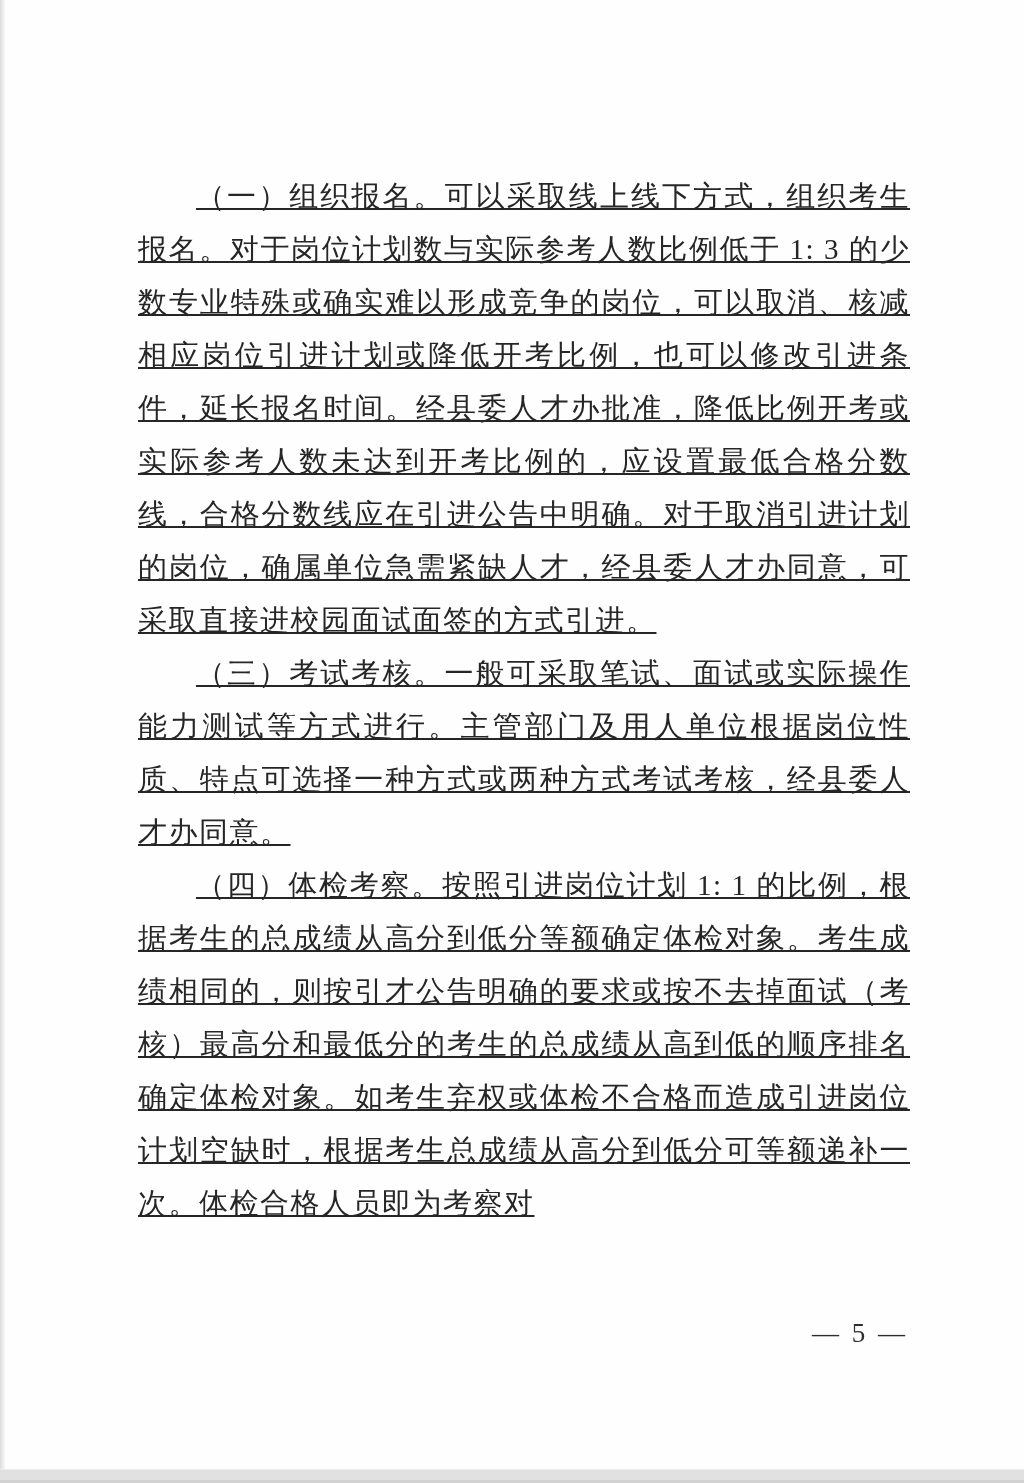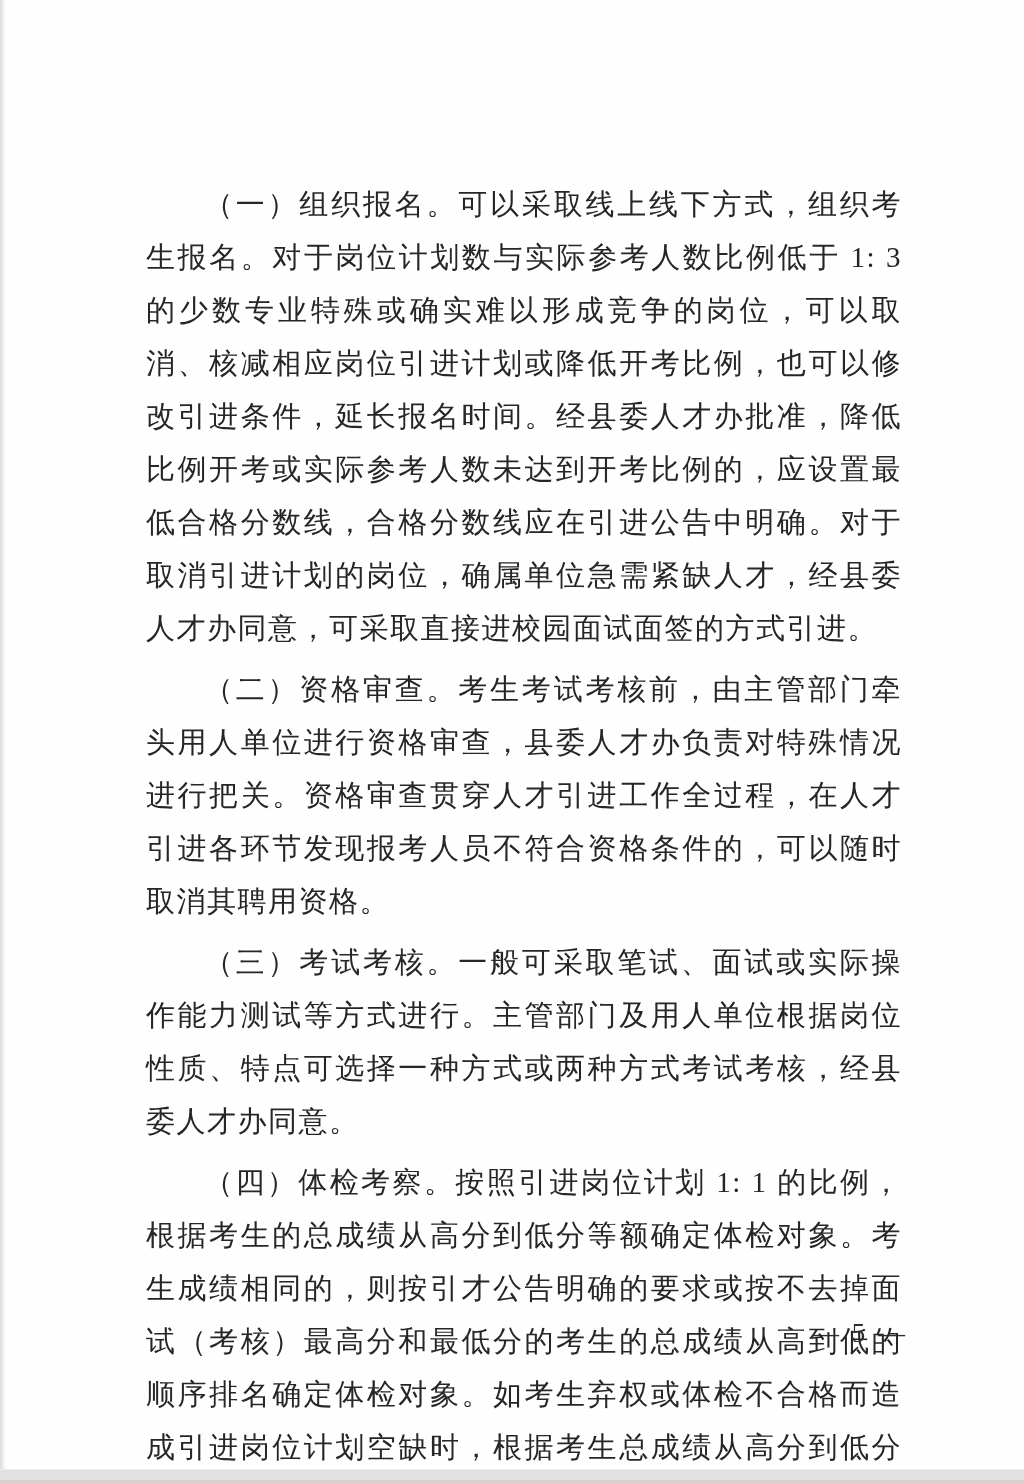--- a/index.html
+++ b/index.html
@@ -39,43 +39,43 @@
     left: 138px;
     top: 170px;
     width: 772px;
     color: #262626;
     font-size: 29px;
     line-height: 53px;
     letter-spacing: 1.5px;
     text-align: justify;
   }
   .para {
-    margin: 8px;
+    margin: 0;
     padding: 0;
     text-indent: 2em;
+    text-decoration: underline;
   }
   .page-number {
     position: absolute;
     right: 116px;
     top: 1318px;
     font-size: 27px;
     letter-spacing: 3px;
     color: #2e2e2e;
   }
 </style>
 </head>
 <body>
 
 <div class="page">
 
   <div class="scan-edge-left"></div>
 
   <div class="content">
     <p class="para">（一）组织报名。可以采取线上线下方式，组织考生报名。对于岗位计划数与实际参考人数比例低于 1: 3 的少数专业特殊或确实难以形成竞争的岗位，可以取消、核减相应岗位引进计划或降低开考比例，也可以修改引进条件，延长报名时间。经县委人才办批准，降低比例开考或实际参考人数未达到开考比例的，应设置最低合格分数线，合格分数线应在引进公告中明确。对于取消引进计划的岗位，确属单位急需紧缺人才，经县委人才办同意，可采取直接进校园面试面签的方式引进。</p>
-    <p class="para">（二）资格审查。考生考试考核前，由主管部门牵头用人单位进行资格审查，县委人才办负责对特殊情况进行把关。资格审查贯穿人才引进工作全过程，在人才引进各环节发现报考人员不符合资格条件的，可以随时取消其聘用资格。</p>
     <p class="para">（三）考试考核。一般可采取笔试、面试或实际操作能力测试等方式进行。主管部门及用人单位根据岗位性质、特点可选择一种方式或两种方式考试考核，经县委人才办同意。</p>
     <p class="para">（四）体检考察。按照引进岗位计划 1: 1 的比例，根据考生的总成绩从高分到低分等额确定体检对象。考生成绩相同的，则按引才公告明确的要求或按不去掉面试（考核）最高分和最低分的考生的总成绩从高到低的顺序排名确定体检对象。如考生弃权或体检不合格而造成引进岗位计划空缺时，根据考生总成绩从高分到低分可等额递补一次。体检合格人员即为考察对</p>
   </div>
 
   <div class="page-number">— 5 —</div>
 
   <div class="scan-edge-bottom"></div>
 
 </div>
 

